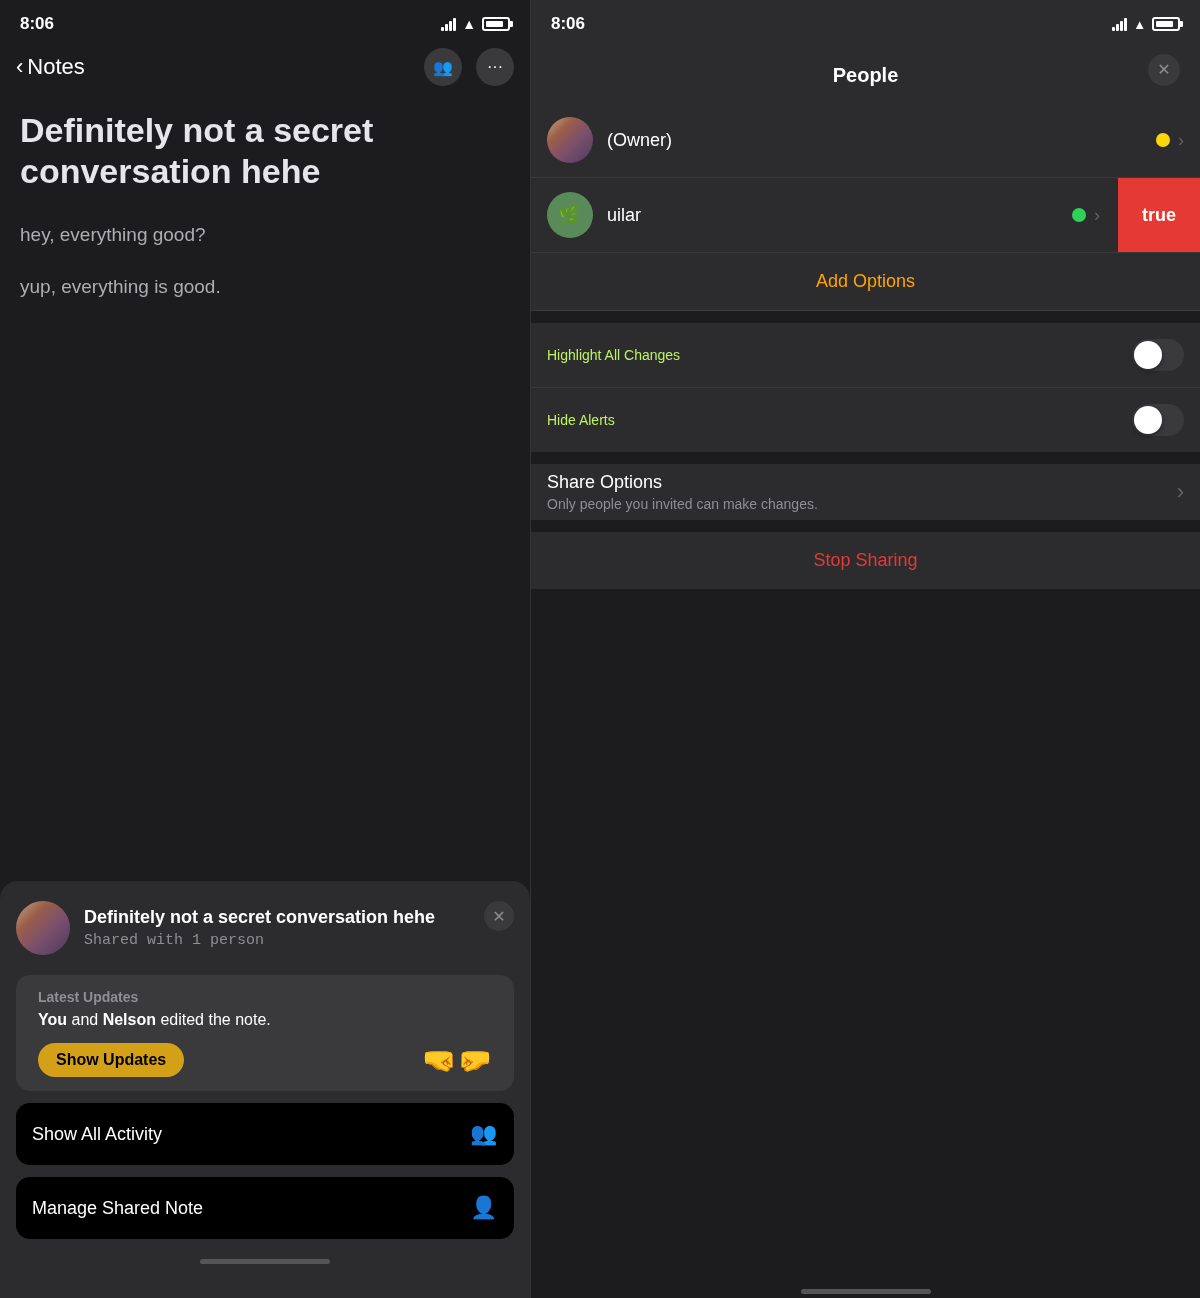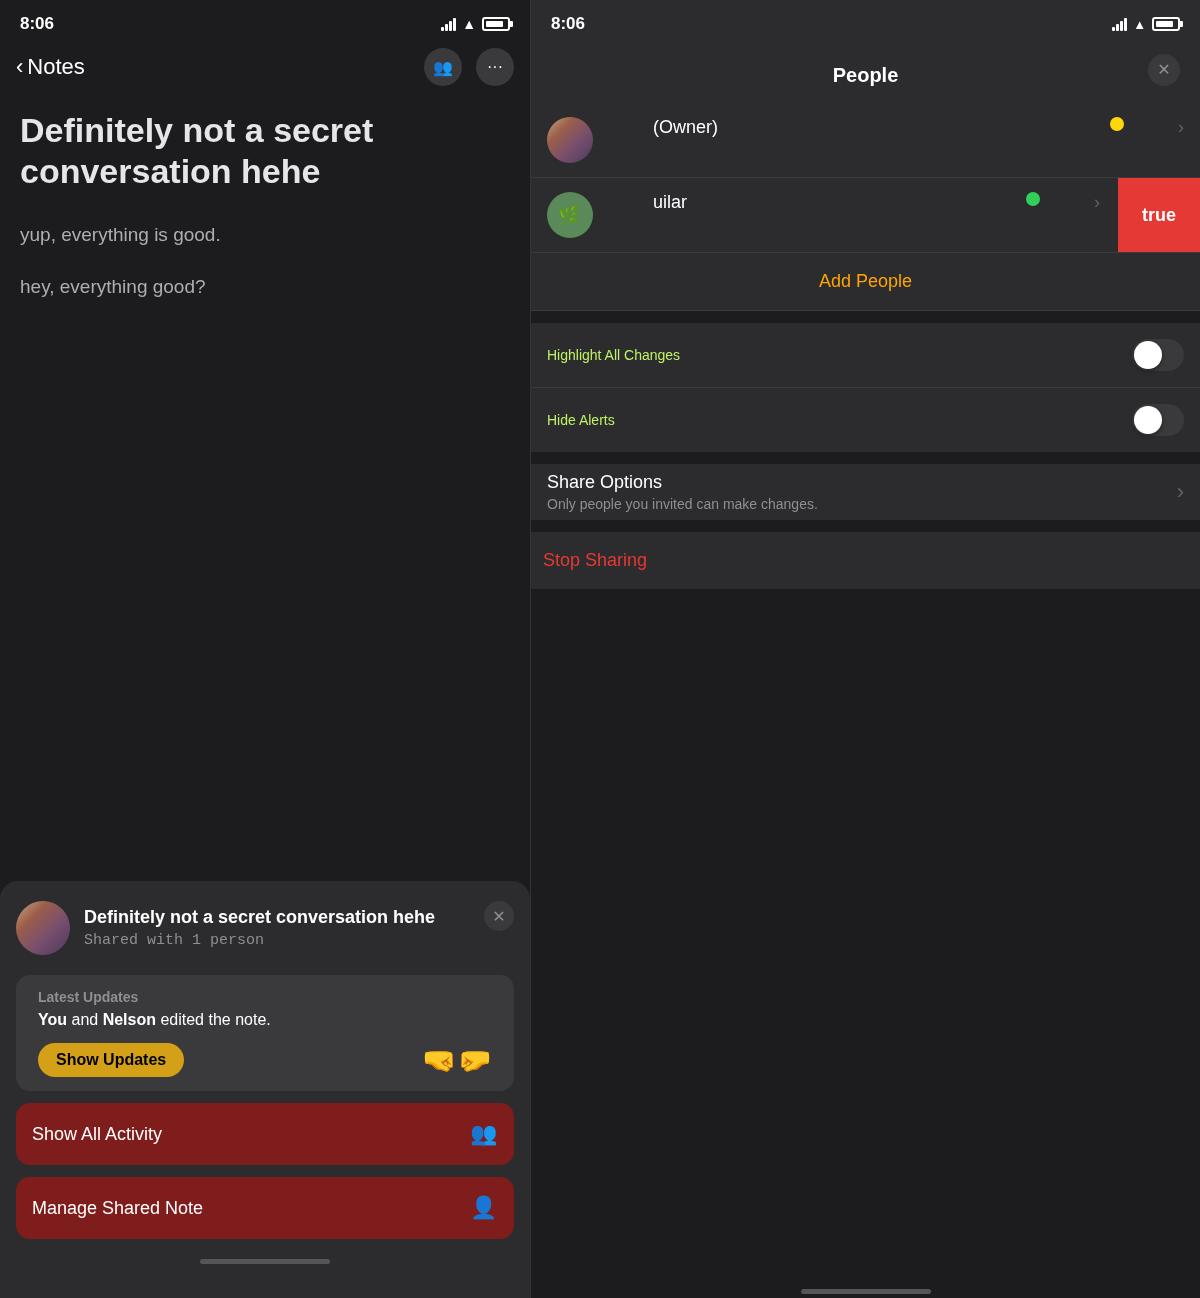--- a/index.html
+++ b/index.html
@@ -160,21 +160,21 @@
       font-size: 16px;
       font-weight: 700;
       cursor: pointer;
       border: none;
     }
     .updates-emoji {
       font-size: 28px;
     }
 
     .sheet-row {
-      background: #7f1d1d;
+      background: #000000;
       border-radius: 14px;
       padding: 18px 16px;
       margin-bottom: 12px;
       display: flex;
       align-items: center;
       justify-content: space-between;
       cursor: pointer;
     }
     .sheet-row-label {
       font-size: 18px;
@@ -245,26 +245,26 @@
     .people-close-spacer { width: 32px; }
 
     .people-body {
       flex: 1;
       overflow-y: auto;
       background: #1c1c1e;
     }
 
     .person-row {
       display: flex;
+      align-items: center;
       padding: 14px 16px;
       background: #2c2c2e;
       border-bottom: 1px solid #3a3a3c;
       position: relative;
       overflow: hidden;
-      gap: 46px;
     }
     .person-avatar {
       width: 46px; height: 46px;
       border-radius: 50%;
       background: #555;
       margin-right: 14px;
       flex-shrink: 0;
       display: flex; align-items: center; justify-content: center;
       font-size: 20px;
       color: #fff;
@@ -360,21 +360,22 @@
       justify-content: space-between;
       cursor: pointer;
     }
     .share-options-text {}
     .share-options-title { font-size: 18px; color: #fff; }
     .share-options-sub { font-size: 14px; color: #8e8e93; margin-top: 3px; }
 
     .stop-sharing-section {
       margin-top: 12px;
       background: #2c2c2e;
-      padding: 18px 12px;
+      padding: 18px 28px;
+      text-align: center;
       cursor: pointer;
     }
     .stop-sharing-label {
       font-size: 18px;
       color: #e53935;
       font-weight: 400;
     }
 
     .home-indicator-right {
       display: flex;
@@ -449,22 +450,22 @@
       </div>
       <div class="nav-icon-btn">
         <span>···</span>
       </div>
     </div>
   </div>
 
   <div class="note-content">
     <div class="note-title">Definitely not a secret conversation hehe</div>
     <div class="note-body">
+      <p>hey, everything good?</p>
       <p>yup, everything is good.</p>
-      <p>hey, everything good?</p>
     </div>
   </div>
 
   <div class="bottom-sheet">
     <div class="sheet-header">
       <div class="sheet-header-left">
         <div class="sheet-avatar"></div>
         <div class="sheet-title-group">
           <div class="sheet-note-title">Definitely not a secret conversation hehe</div>
           <div class="sheet-subtitle">Shared with 1 person</div>
@@ -542,21 +543,21 @@
       <div class="person-avatar aguila-avatar">🌿</div>
       <span class="person-name">uilar</span>
       <div class="person-dot dot-green"></div>
       <span class="chevron-right">›</span>
       <div class="remove-btn">
         <span>true</span>
       </div>
     </div>
 
     <div class="add-people-row">
-      <span class="add-people-label">Add People</span>
+      <span class="add-people-label">Add Options</span>
     </div>
 
     <div class="toggle-section">
       <div class="toggle-row">
         <span class="toggle-label">Highlight All Changes</span>
         <div class="toggle">
           <div class="toggle-knob"></div>
         </div>
       </div>
       <div class="toggle-row">

